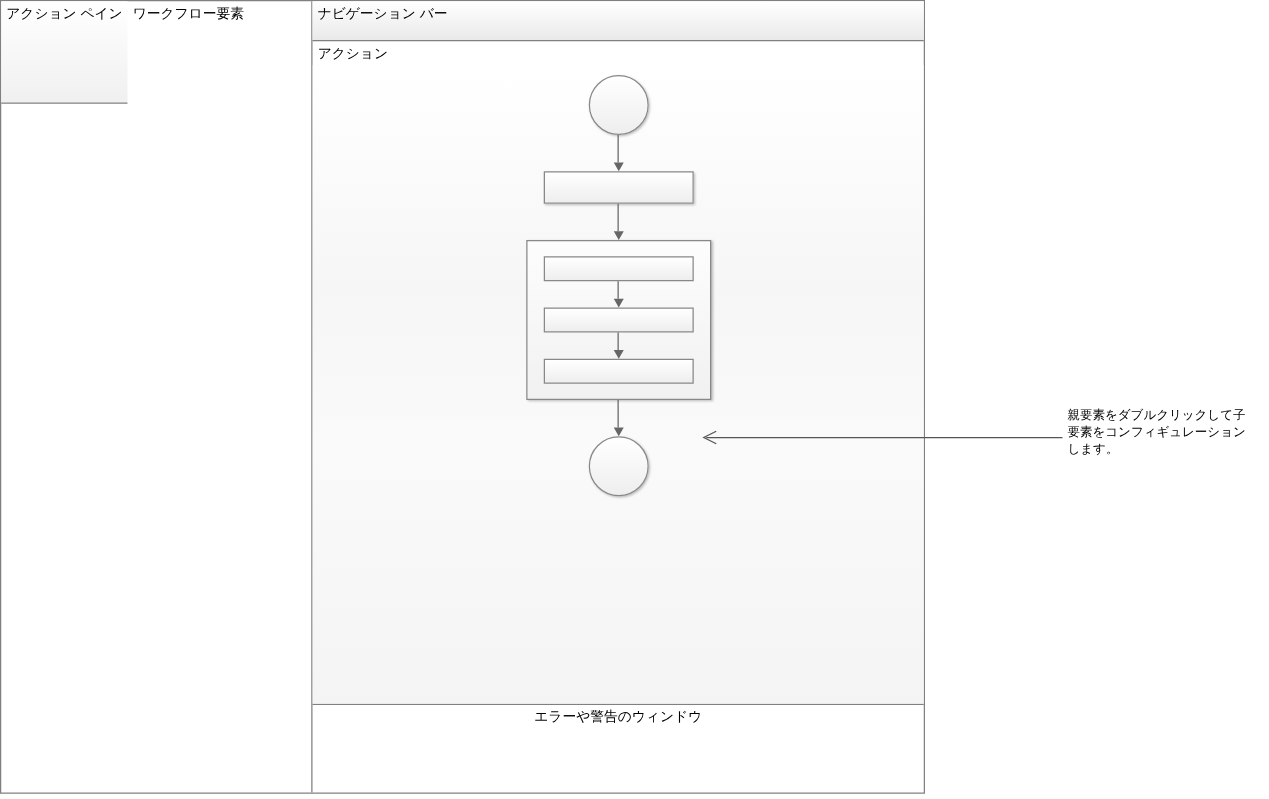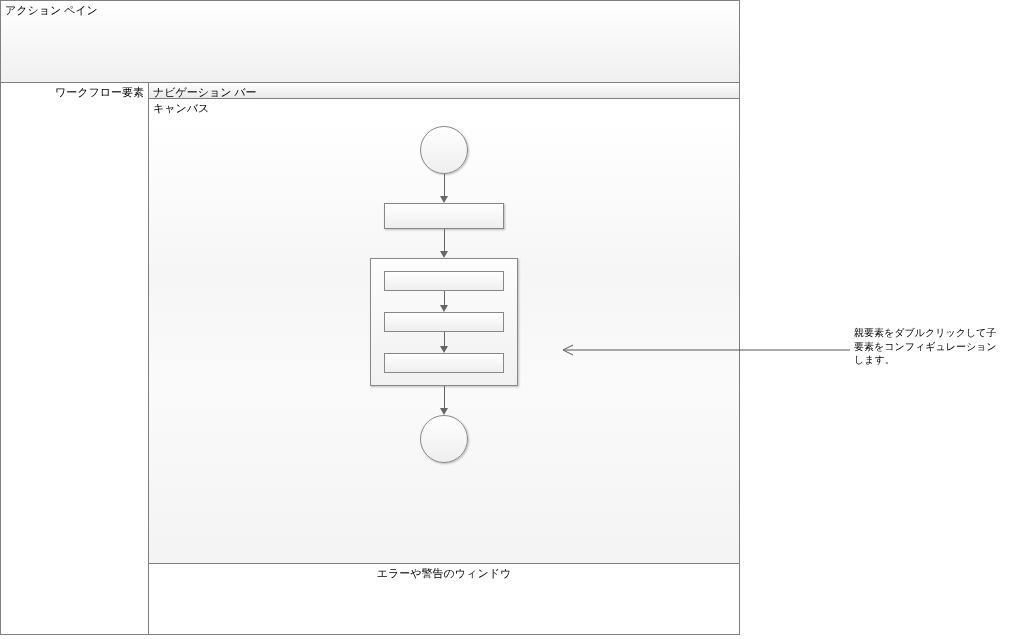--- a/index.html
+++ b/index.html
@@ -15,48 +15,46 @@
     position: relative;
   }
   .editor-frame {
     position: absolute;
     left: 0;
     top: 0;
     width: 740px;
     height: 635px;
     border: 1px solid #808080;
     display: flex;
-    flex-direction: column;
-    font-family: Liberation Serif, serif;
+    flex-direction: row;
   }
   .action-pane {
     height: 82px;
     border-bottom: 1px solid #808080;
     padding: 2px 4px;
     background: linear-gradient(#ffffff 0%, #f0f0f0 100%);
   }
   .lower {
     flex: 1;
     display: flex;
     min-height: 0;
   }
   .sidebar {
     width: 148px;
     border-right: 1px solid #808080;
     padding: 2px 4px;
-    text-align: right;
   }
   .main-col {
     flex: 1;
     display: flex;
     flex-direction: column;
     min-height: 0;
   }
   .navbar {
-    height: 16px;
+    height: 32px;
     border-bottom: 1px solid #808080;
     padding: 2px 4px;
     background: linear-gradient(#ffffff 0%, #e9e9e9 100%);
   }
   .canvas-pane {
     flex: 1;
     border-bottom: 1px solid #808080;
     position: relative;
     overflow: hidden;
     display: flex;
@@ -164,21 +162,21 @@
       </div>
 
       <div class="main-col">
 
         <div class="navbar">
           <span>ナビゲーション バー</span>
         </div>
 
         <div class="canvas-pane">
           <div class="canvas-label">
-            <span>キャンバス</span>
+            <span>アクション</span>
           </div>
           <div class="canvas-surface">
             <div class="diagram">
 
               <div class="wf-circle"></div>
 
               <div class="arrow md">
                 <div class="arrow-line"></div>
                   <div class="arrow-head"></div>
               </div>

